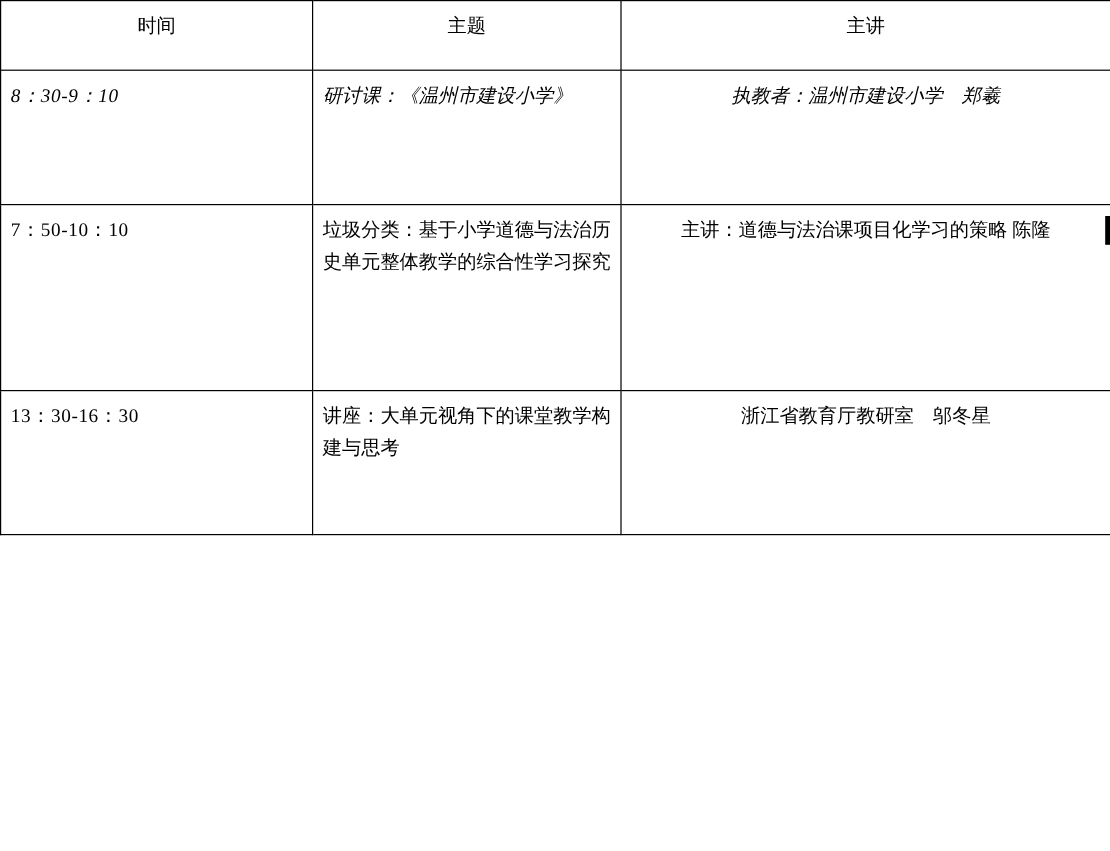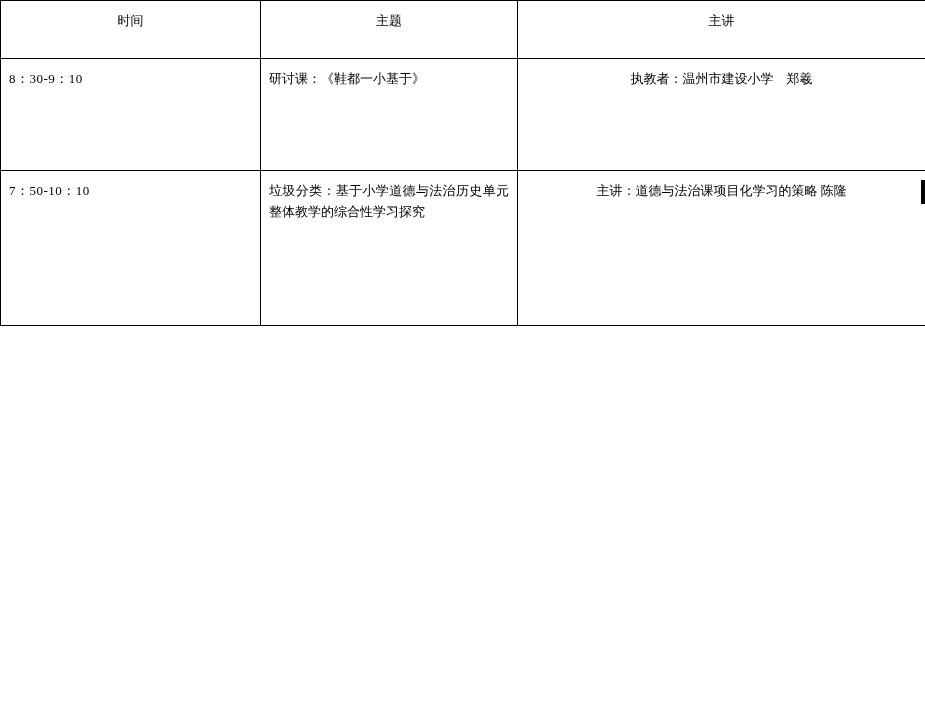--- a/index.html
+++ b/index.html
@@ -23,21 +23,21 @@
   table.schedule {
     border-collapse: collapse;
     width: 925px;
     table-layout: fixed;
     margin: 0;
   }
   table.schedule td, table.schedule th {
     border: 1px solid #000000;
     vertical-align: top;
     padding: 9px 8px 10px 8px;
-    font-size: 13px;
+    font-size: 16px;
     line-height: 1.62;
     font-weight: normal;
     box-sizing: border-box;
   }
   
   col.c-time  { width: 260px; }
   col.c-topic { width: 257px; }
   col.c-spk   { width: 408px; }
 
   thead th {
@@ -54,21 +54,21 @@
     white-space: nowrap;
   }
   td.topic {
     text-align: justify;
     text-justify: inter-ideograph;
   }
   td.speaker {
     text-align: center;
   }
   
-  tr.r1 td { height: 112px; }
+  tr.r1 td { height: 112px; font-style: italic; }
   tr.r2 td { height: 128px; }
   tr.r3 td { height: 155px; }
   tr.r4 td { height: 120px; }
   tr.r5 td { height: 120px; }
 
   
   .edge-mark {
     position: absolute;
     right: 0px;
     top: 180px;
@@ -91,25 +91,30 @@
     <thead>
       <tr>
         <th>时间</th>
         <th>主题</th>
         <th>主讲</th>
       </tr>
     </thead>
     <tbody>
       <tr class="r1">
         <td class="time">8：30-9：10</td>
-        <td class="topic">研讨课：《鞋都一小基于》</td>
+        <td class="topic">研讨课：《温州市建设小学》</td>
         <td class="speaker">执教者：温州市建设小学　郑羲</td>
       </tr>
       <tr class="r3">
         <td class="time">7：50-10：10</td>
         <td class="topic">垃圾分类：基于小学道德与法治历史单元整体教学的综合性学习探究</td>
         <td class="speaker">主讲：道德与法治课项目化学习的策略 陈隆</td>
+      </tr>
+      <tr class="r5">
+        <td class="time">13：30-16：30</td>
+        <td class="topic">讲座：大单元视角下的课堂教学构建与思考</td>
+        <td class="speaker">浙江省教育厅教研室　邬冬星</td>
       </tr>
     </tbody>
   </table>
 
   <div class="edge-mark"></div>
 </div>
 
 </body></html>

